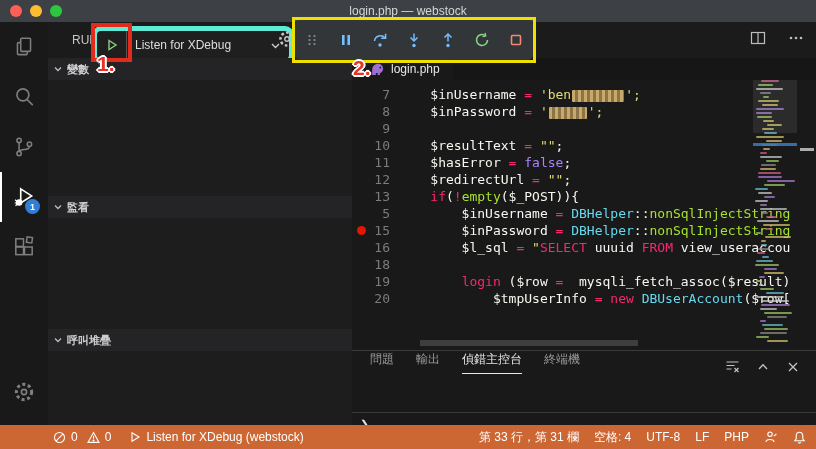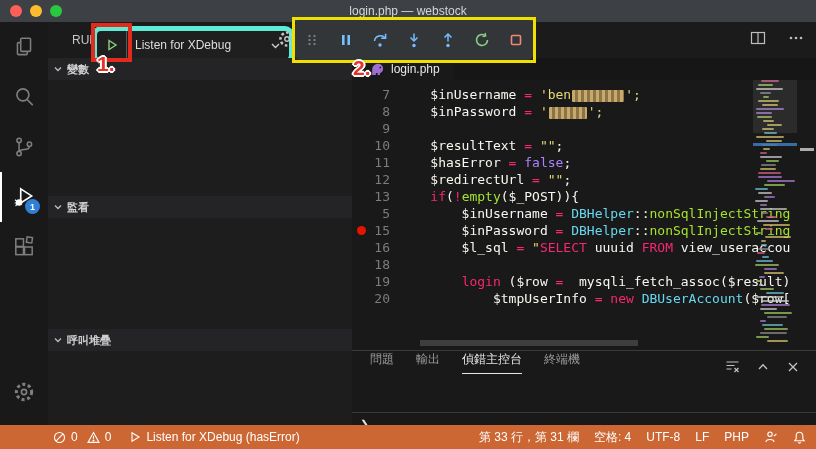--- a/index.html
+++ b/index.html
@@ -460,21 +460,21 @@
             <path d="M6.5 1.6 12 11.4H1z"></path>
             <path d="M6.5 4.8v3"></path>
             <circle cx="6.5" cy="9.6" r="0.5" fill="#fff"></circle>
           </svg>
         <span>0</span>
       </span>
       <span class="sb-item" style="margin-left:12px">
         <svg width="12" height="12" viewBox="0 0 12 12" fill="none" stroke="#fff" stroke-width="1.1">
             <path d="M3 1.8 10 6 3 10.2z"></path>
           </svg>
-        <span>Listen for XDebug (hasError)</span>
+        <span>Listen for XDebug (webstock)</span>
       </span>
     </div>
     <div class="sb-group right">
       <span class="sb-item">第 33 行，第 31 欄</span>
       <span class="sb-item">空格: 4</span>
       <span class="sb-item">UTF-8</span>
       <span class="sb-item">LF</span>
       <span class="sb-item">PHP</span>
       <span class="sb-item">
         <svg width="14" height="14" viewBox="0 0 14 14" fill="none" stroke="#fff" stroke-width="1.1">

